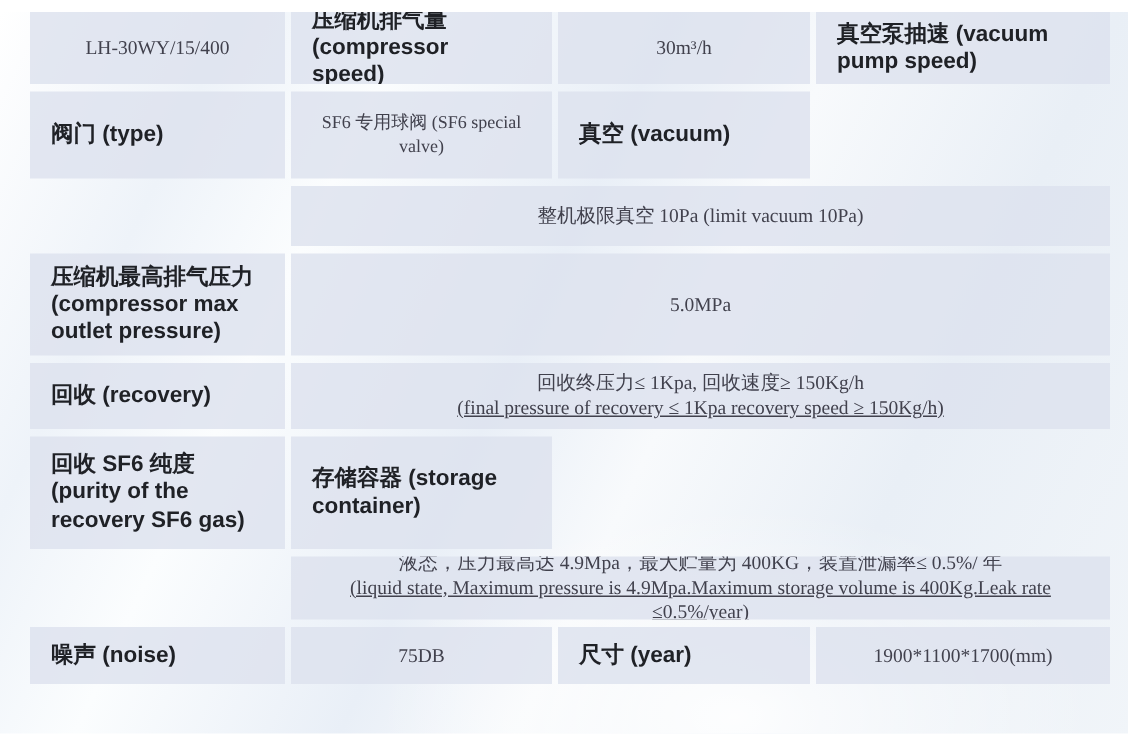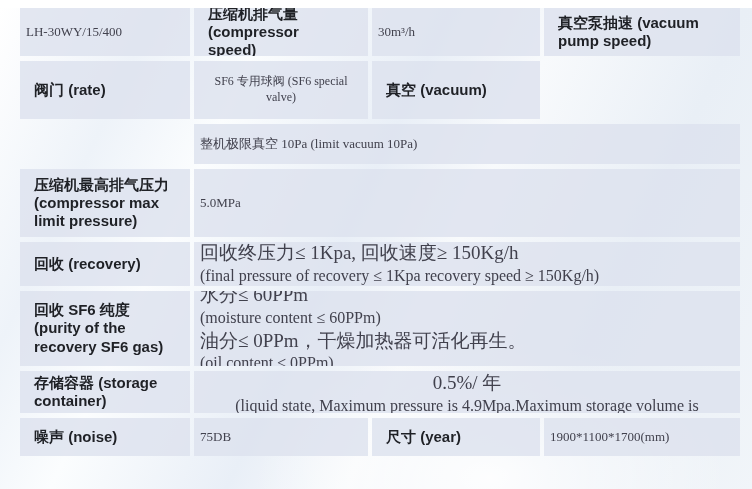--- a/index.html
+++ b/index.html
@@ -33,33 +33,33 @@
     align-items: center;
     padding: 3px 20px 3px 14px;
     font-size: 15px;
     font-weight: 700;
     color: #1f2126;
     line-height: 1.22;
   }
   .cell.label .label-text { display: inline; }
   .cell.value {
     flex-direction: column;
-    align-items: flex-start;
+    align-items: center;
     justify-content: center;
     text-align: center;
     padding: 2px 6px;
     font-family: "Liberation Serif", "DejaVu Serif", serif;
     font-size: 13px;
     color: #41414d;
     line-height: 1.3;
   }
   .cell.span3 { grid-column: 2 / 5; }
   .vline { display: block; }
-  .vline.en { font-size: 16px; }
-  .vline.zh { font-size: 19px; }
+  .vline.en { font-size: 13px; text-decoration: underline; }
+  .vline.zh { font-size: 13px; }
 </style>
 </head>
 <body>
 
 <div class="page">
 
   <div class="spec-table">
 
     <div class="cell value">
       <span class="vline">LH-30WY/15/400</span>
@@ -68,56 +68,50 @@
       <span class="label-text"><span>压缩机排气量</span> <span>(compressor speed)</span></span>
     </div>
     <div class="cell value">
       <span class="vline">30m³/h</span>
     </div>
 
     <div class="cell label">
       <span class="label-text"><span>真空泵抽速</span> <span>(vacuum pump speed)</span></span>
     </div>
     <div class="cell label">
-      <span class="label-text"><span>阀门</span> <span>(rate)</span></span>
+      <span class="label-text"><span>阀门</span> <span>(type)</span></span>
     </div>
     <div class="cell value" style="font-size:12px">
       <span class="vline">SF6 专用球阀 (SF6 special valve)</span>
     </div>
 
     <div class="cell label">
       <span class="label-text"><span>真空</span> <span>(vacuum)</span></span>
     </div>
     <div class="cell value span3">
       <span class="vline">整机极限真空 10Pa  (limit vacuum 10Pa)</span>
     </div>
 
     <div class="cell label">
-      <span class="label-text"><span>压缩机最高排气压力</span> <span>(compressor max limit pressure)</span></span>
+      <span class="label-text"><span>压缩机最高排气压力</span> <span>(compressor max outlet pressure)</span></span>
     </div>
     <div class="cell value span3">
       <span class="vline">5.0MPa</span>
     </div>
 
     <div class="cell label">
       <span class="label-text"><span>回收</span> <span>(recovery)</span></span>
     </div>
     <div class="cell value span3">
       <span class="vline zh">回收终压力≤ 1Kpa, 回收速度≥ 150Kg/h</span>
       <span class="vline en">(final pressure of recovery ≤ 1Kpa  recovery speed ≥ 150Kg/h)</span>
     </div>
 
     <div class="cell label">
       <span class="label-text"><span>回收 SF6 纯度</span> <span>(purity of the recovery SF6 gas)</span></span>
-    </div>
-    <div class="cell value span3">
-      <span class="vline zh">水分≤ 60PPm</span>
-      <span class="vline en">(moisture content ≤ 60PPm)</span>
-      <span class="vline zh">油分≤ 0PPm，干燥加热器可活化再生。</span>
-      <span class="vline en">(oil content ≤ 0PPm)</span>
     </div>
 
     <div class="cell label">
       <span class="label-text"><span>存储容器</span> <span>(storage container)</span></span>
     </div>
     <div class="cell value span3">
       <span class="vline zh">液态，压力最高达 4.9Mpa，最大贮量为 400KG，装置泄漏率≤ 0.5%/ 年</span>
       <span class="vline en">(liquid state, Maximum pressure is 4.9Mpa.Maximum storage volume is 400Kg.Leak rate ≤0.5%/year)</span>
     </div>
 

